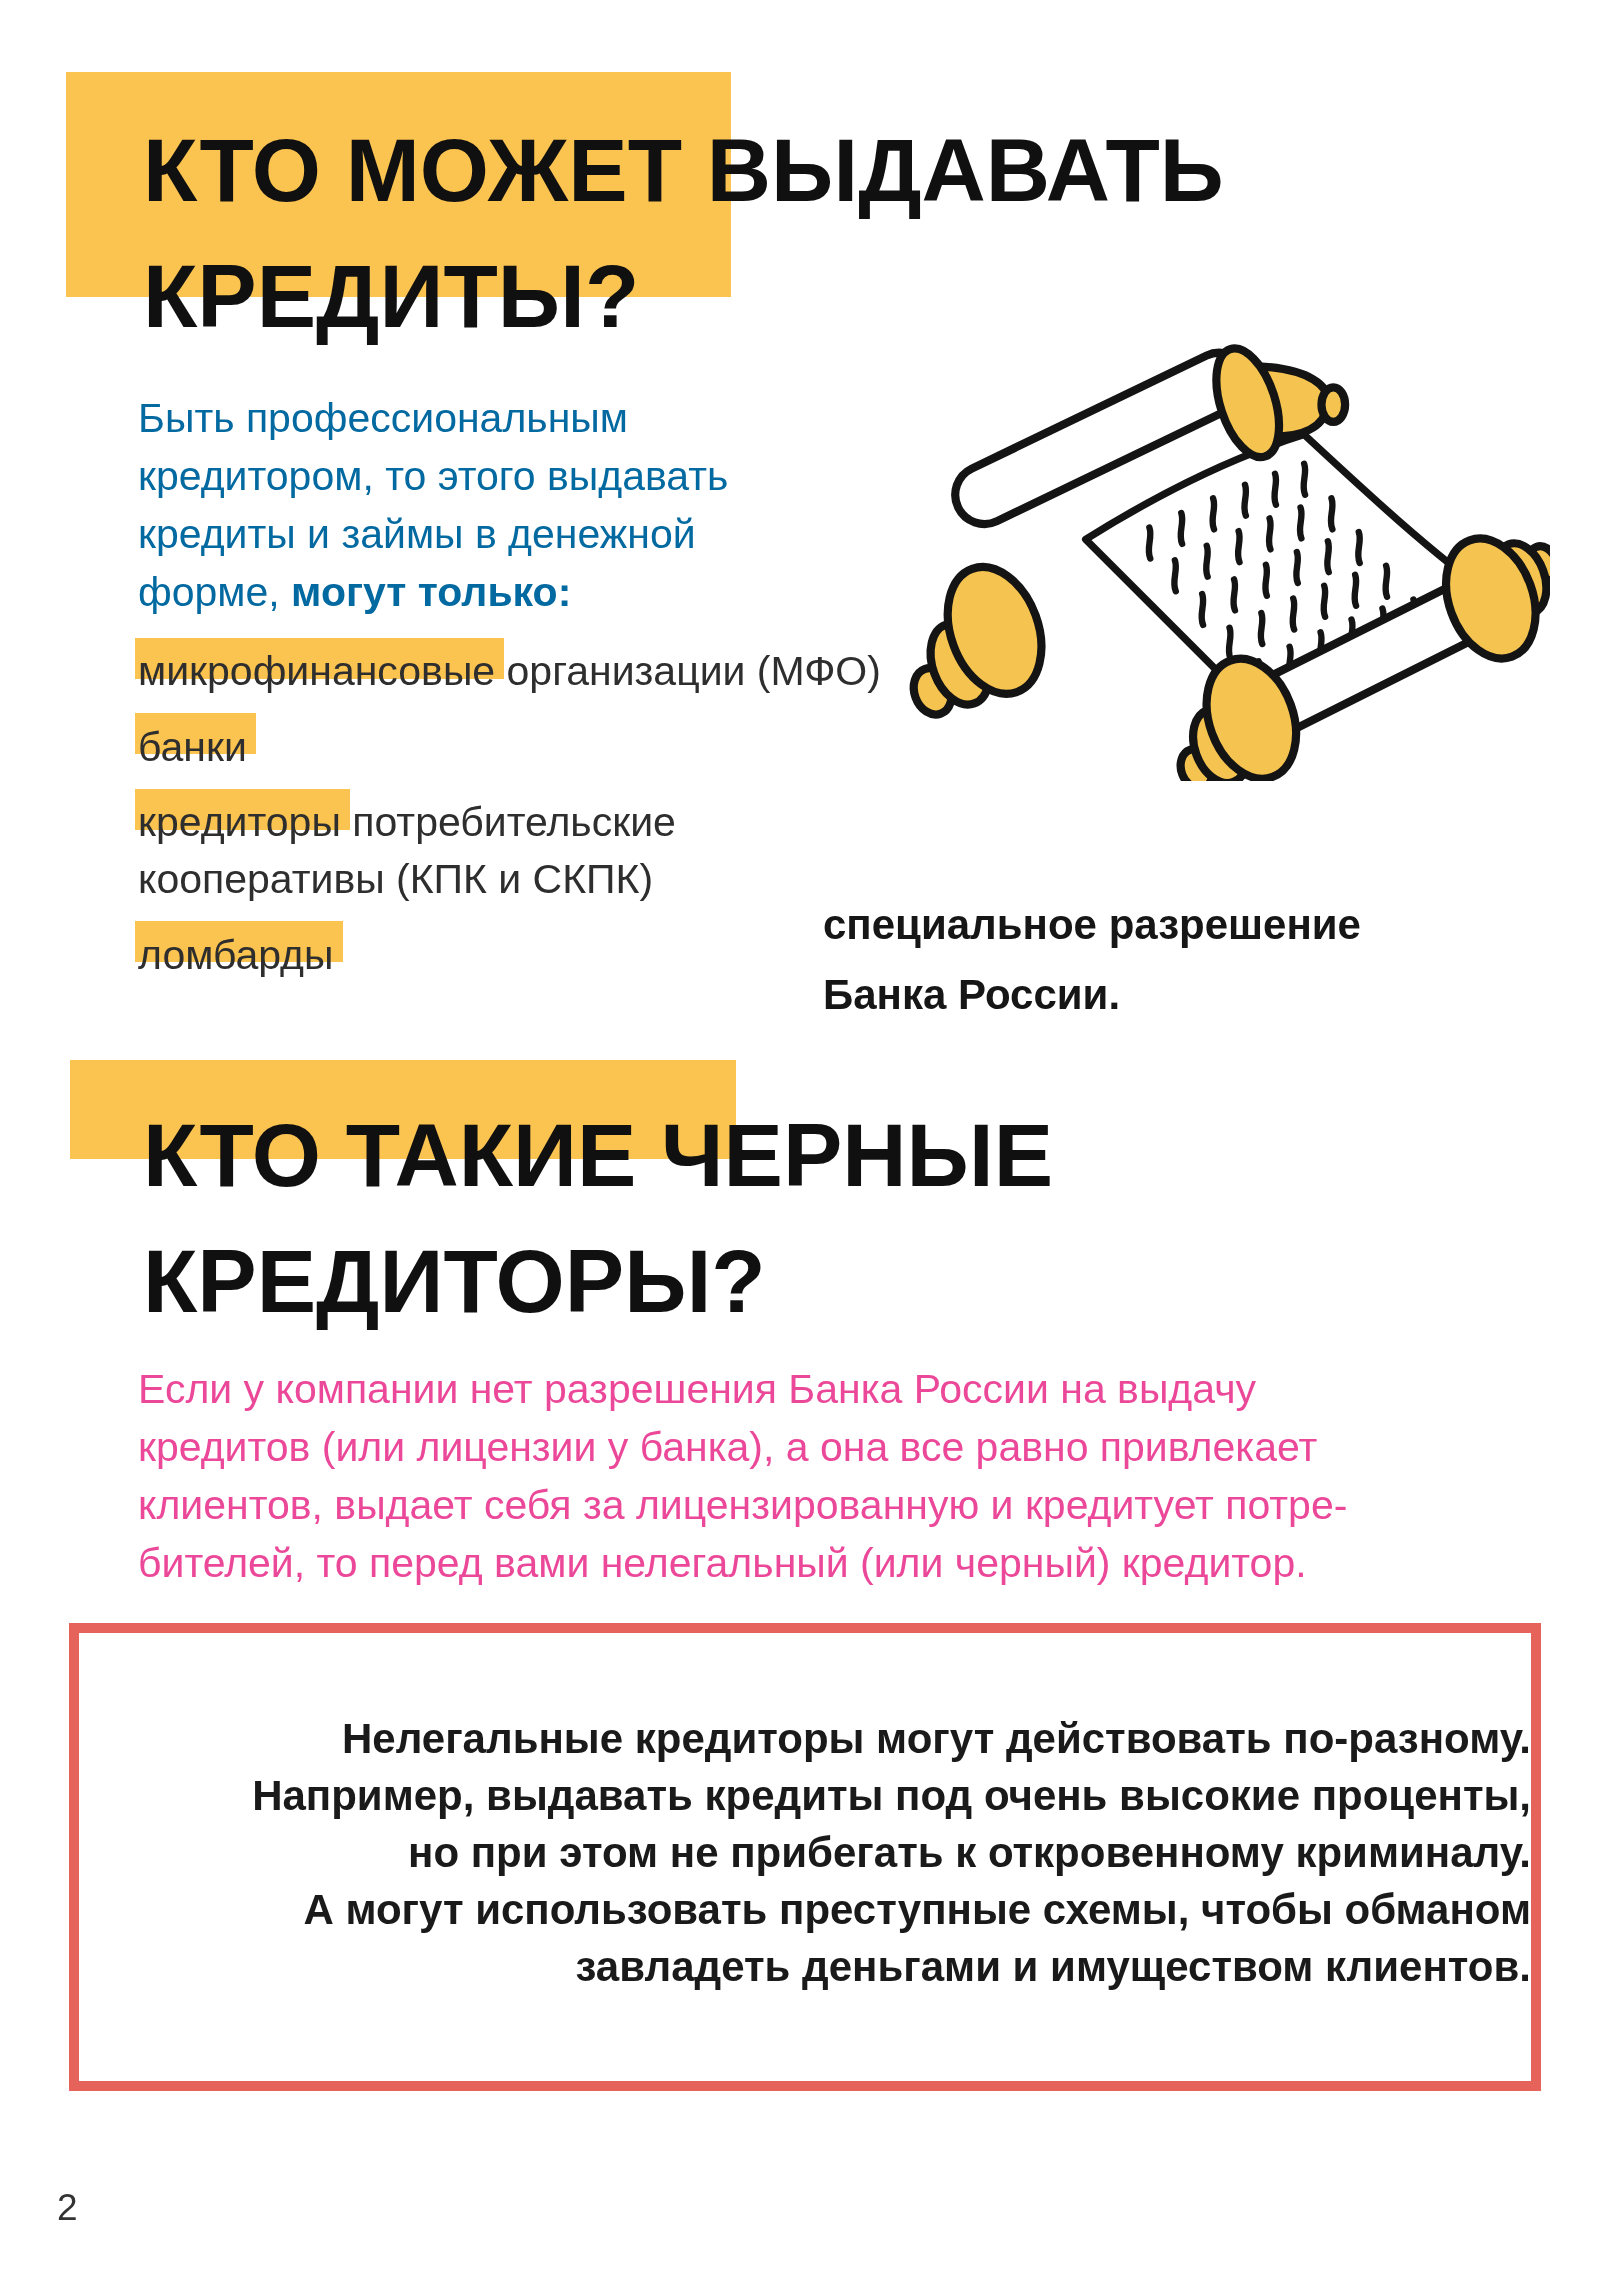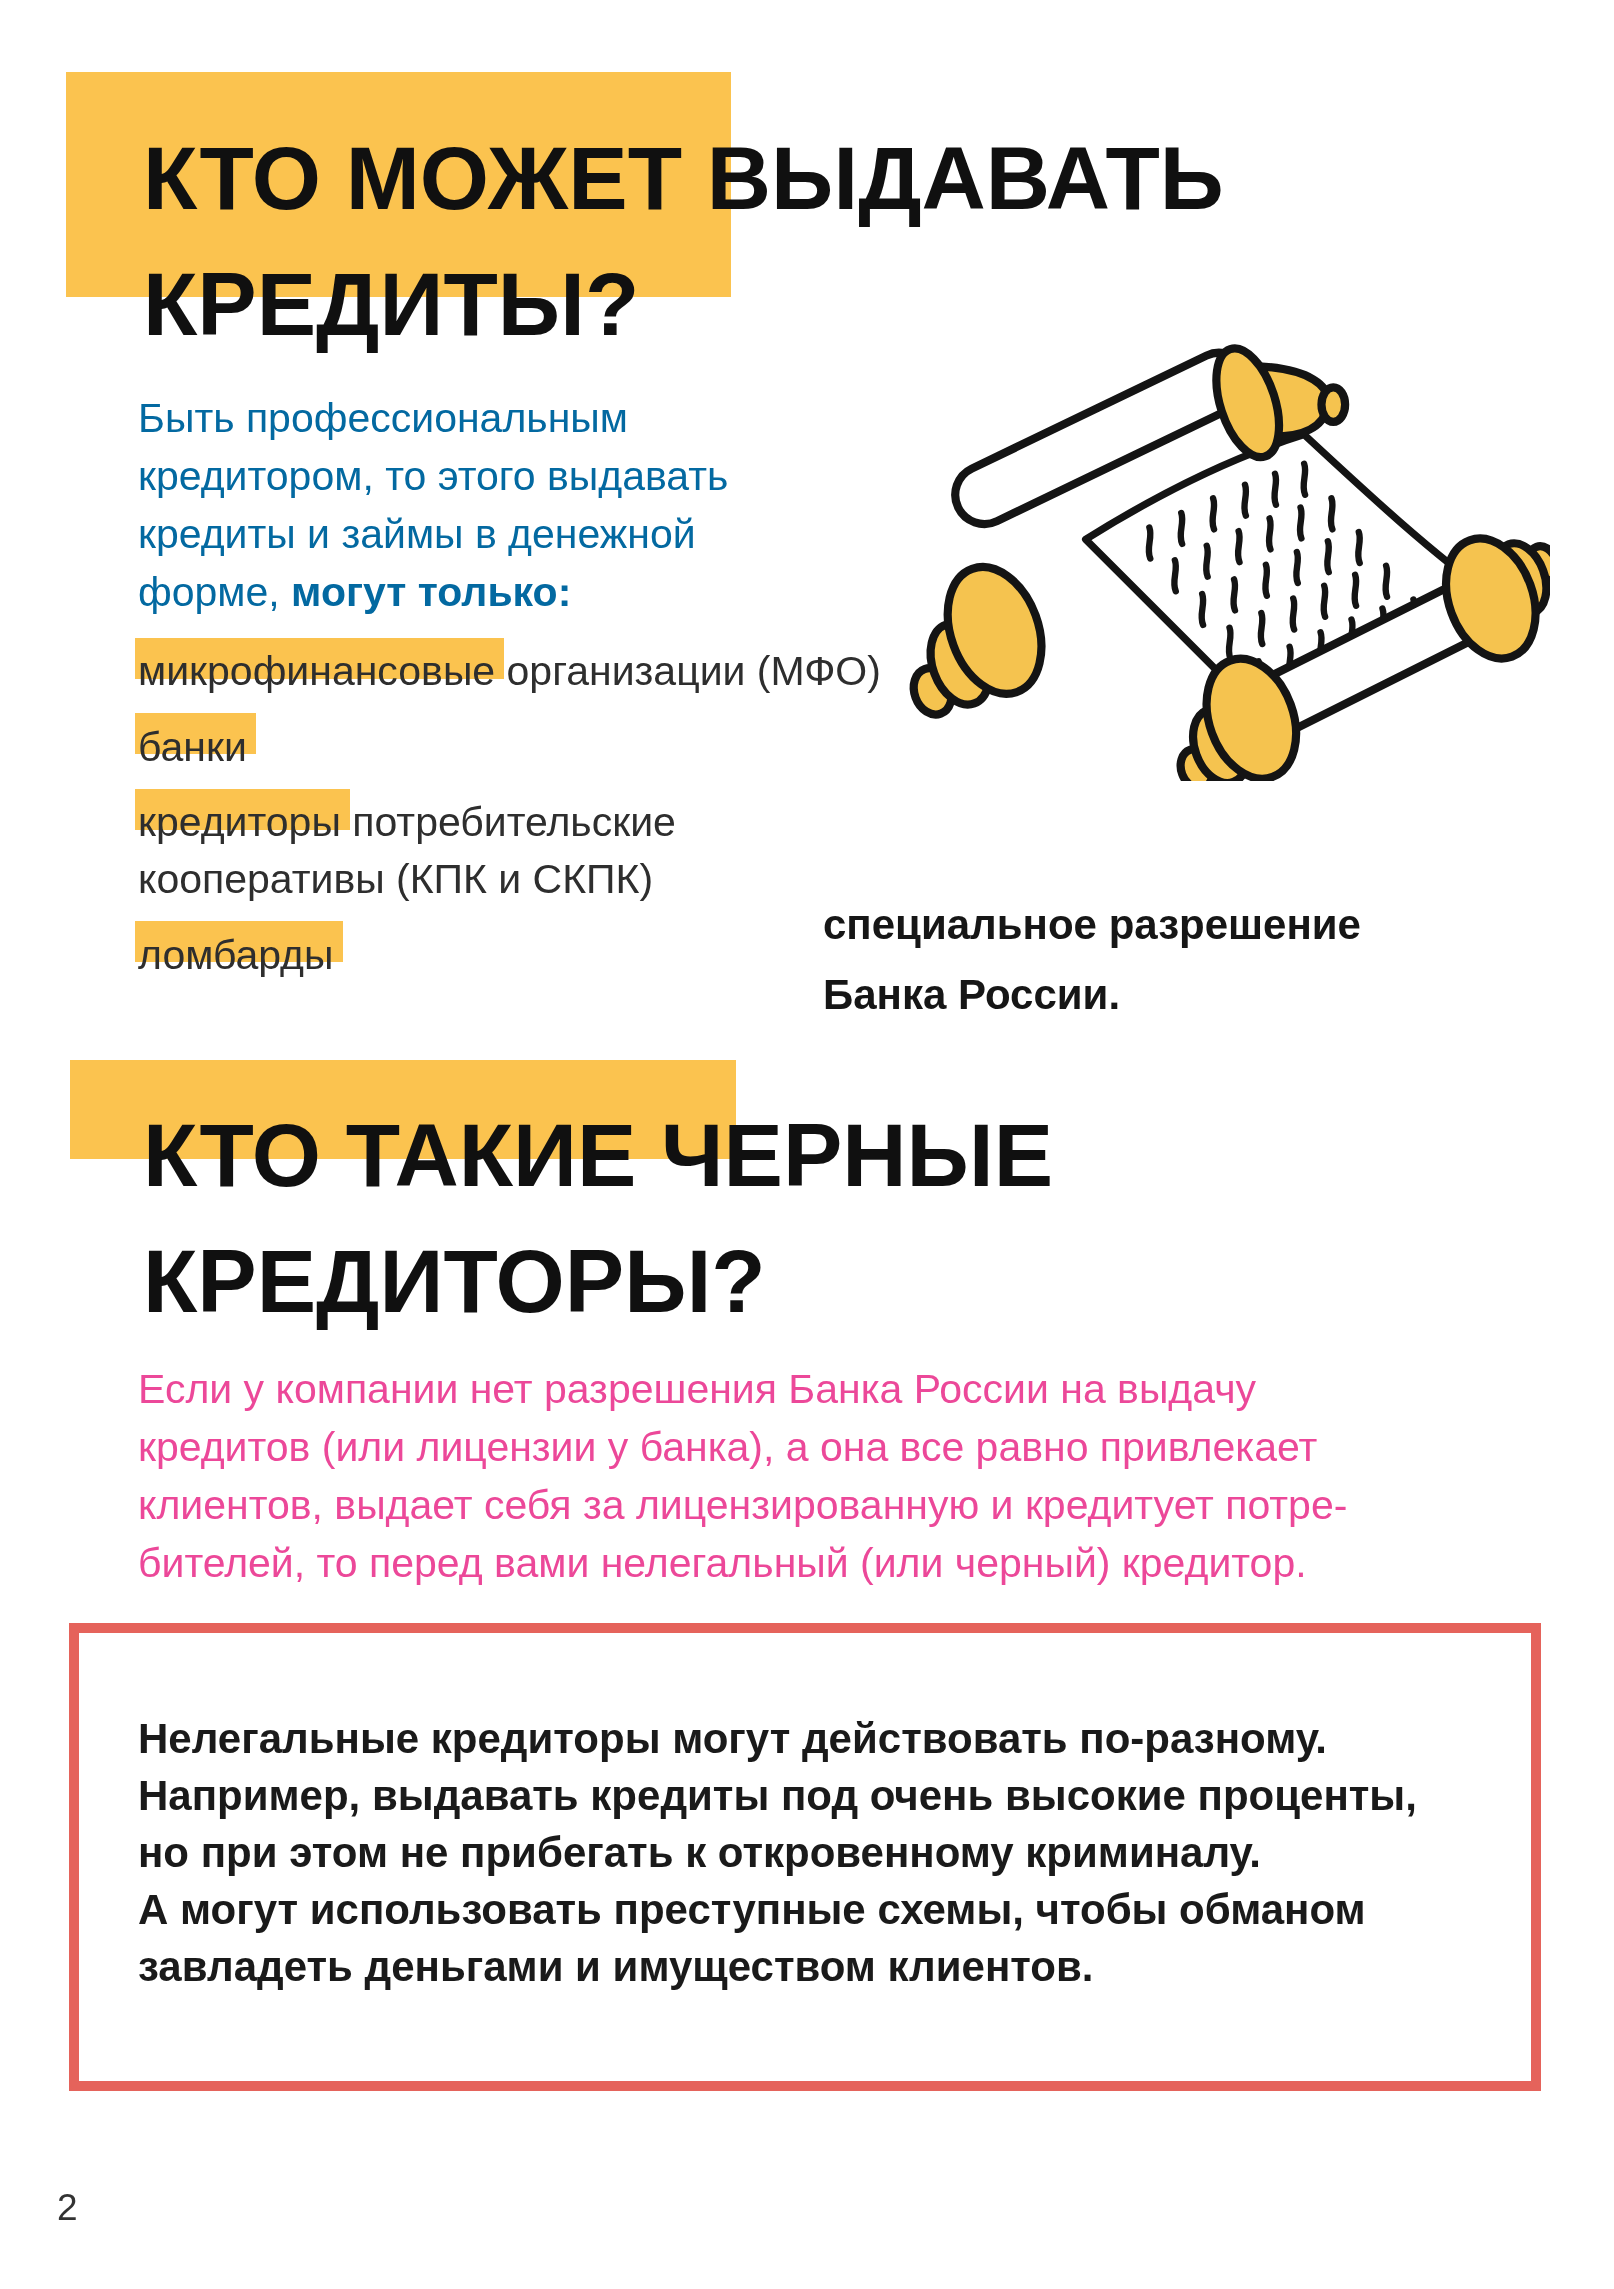--- a/index.html
+++ b/index.html
@@ -23,21 +23,21 @@
   .title {
     position: absolute;
     left: 143px;
     font-size: 89px;
     line-height: 126px;
     font-weight: 600;
     color: #101010;
     white-space: nowrap;
     letter-spacing: 0;
   }
-  .title-1 { top: 115px; }
+  .title-1 { top: 107px; }
   .title-2 { top: 1092px; }
   .title .tline { display: block; }
   .intro {
     position: absolute;
     left: 138px;
     top: 389px;
     font-size: 41px;
     line-height: 58px;
     color: #0369a1;
     white-space: nowrap;
@@ -91,20 +91,21 @@
     white-space: nowrap;
   }
   .warning-box {
     position: absolute;
     left: 69px;
     top: 1623px;
     width: 1472px;
     height: 468px;
     border: 10px solid #E5635B;
     background: #ffffff;
+    text-align: right;
   }
   .warning-text {
     margin: 77px 0 0 59px;
     font-size: 42px;
     line-height: 57px;
     color: #1a1a1a;
     white-space: nowrap;
   }
   .page-number {
     position: absolute;

